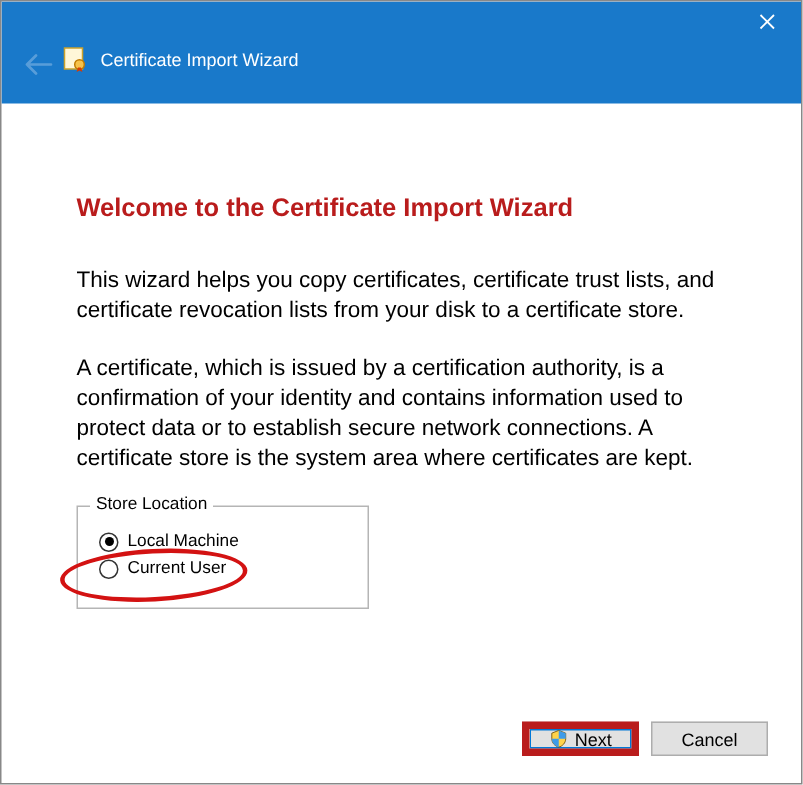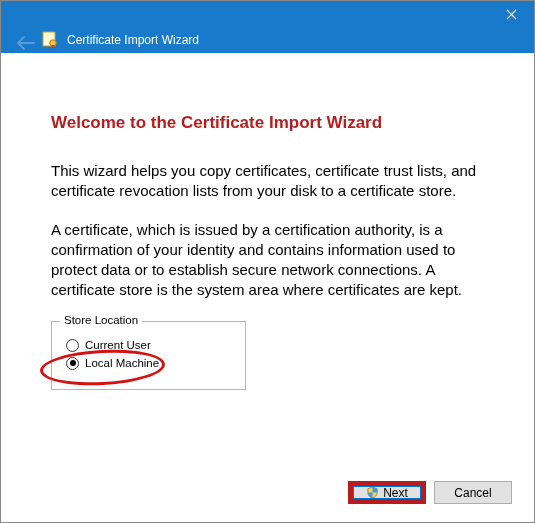--- a/index.html
+++ b/index.html
@@ -9,21 +9,21 @@
     font-size: 12px;
     background: #fff;
     width: 535px;
     height: 523px;
     border: 1px solid #888;
     position: relative;
     overflow: hidden;
   }
   .titlebar {
     background: #1979ca;
-    height: 52px;
+    height: 68px;
     color: #fff;
     position: relative;
   }
   .close-btn {
     position: absolute;
     top: 0;
     right: 0;
     width: 45px;
     height: 26px;
     display: flex;
@@ -176,26 +176,26 @@
 </div>
 
 <div class="content">
   <div class="heading">Welcome to the Certificate Import Wizard</div>
   <div class="para">This wizard helps you copy certificates, certificate trust lists, and certificate revocation lists from your disk to a certificate store.</div>
   <div class="para">A certificate, which is issued by a certification authority, is a confirmation of your identity and contains information used to protect data or to establish secure network connections. A certificate store is the system area where certificates are kept.</div>
 
   <div class="store-frame">
     <span class="store-legend">Store Location</span>
     <div class="radio-row">
+      <span class="radio selected"></span>
+      <span class="radio-label">Local Machine</span>
+    </div>
+    <div class="radio-row">
       <span class="radio"></span>
       <span class="radio-label">Current User</span>
-    </div>
-    <div class="radio-row">
-      <span class="radio selected"></span>
-      <span class="radio-label">Local Machine</span>
     </div>
     <div class="highlight-ellipse"></div>
   </div>
 
 </div>
 
 <div class="button-row">
   <div class="btn primary">
     <span class="shield-icon">
       <svg width="13" height="13" viewBox="0 0 14 14">

